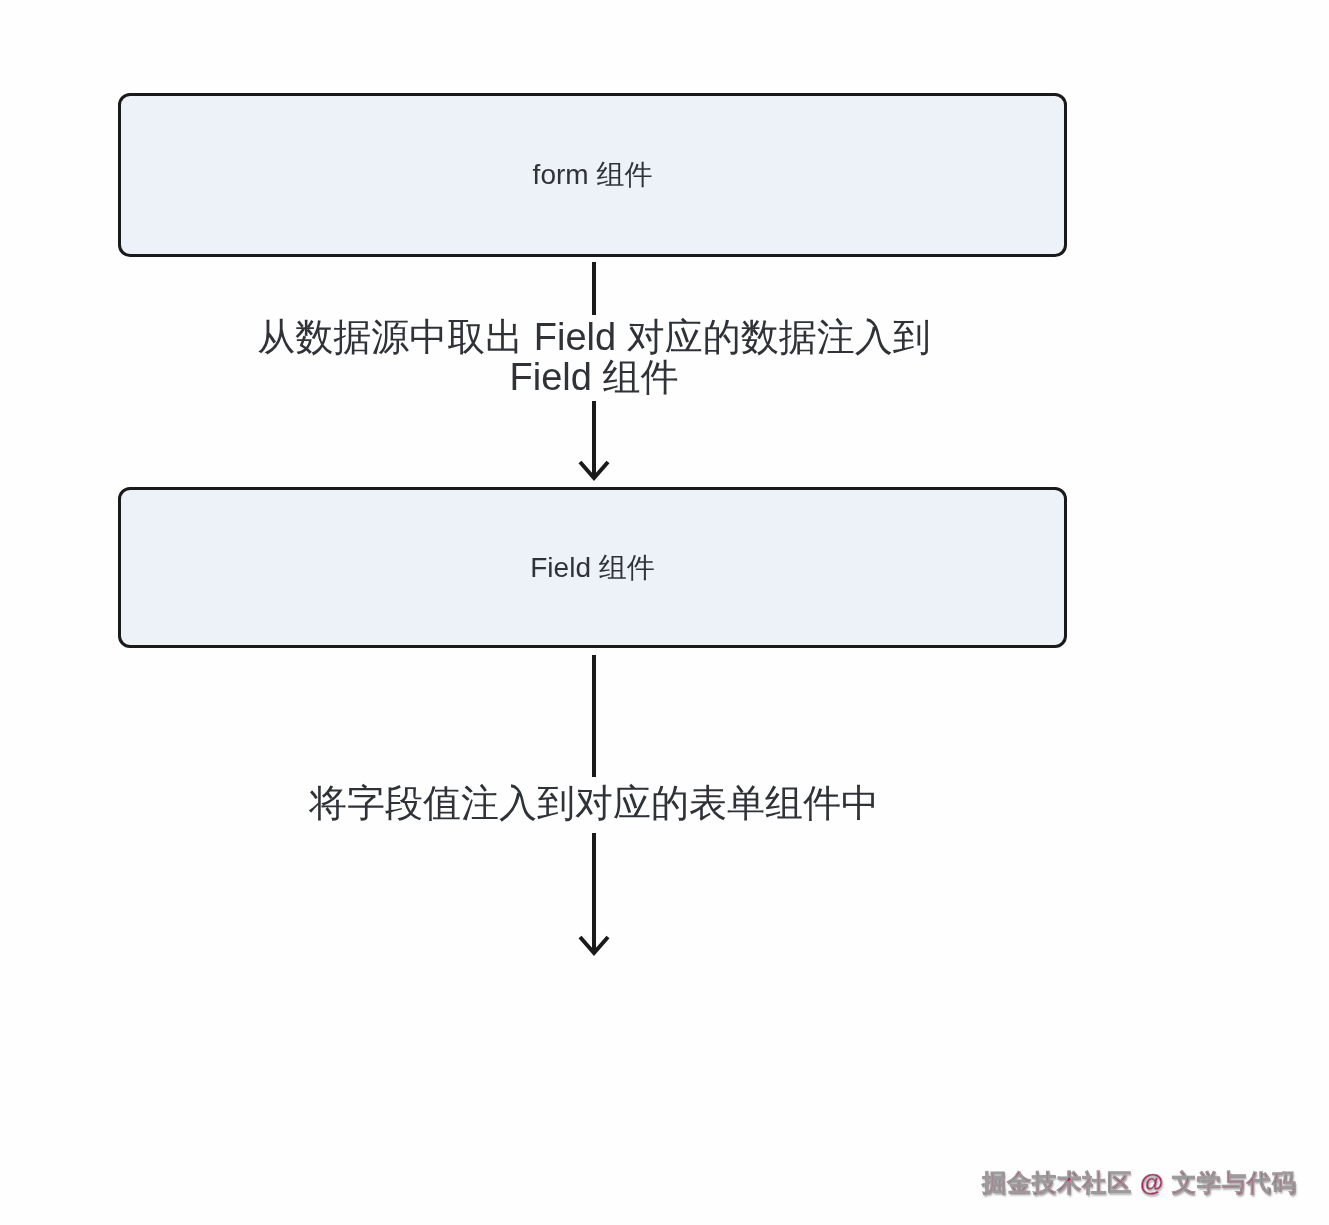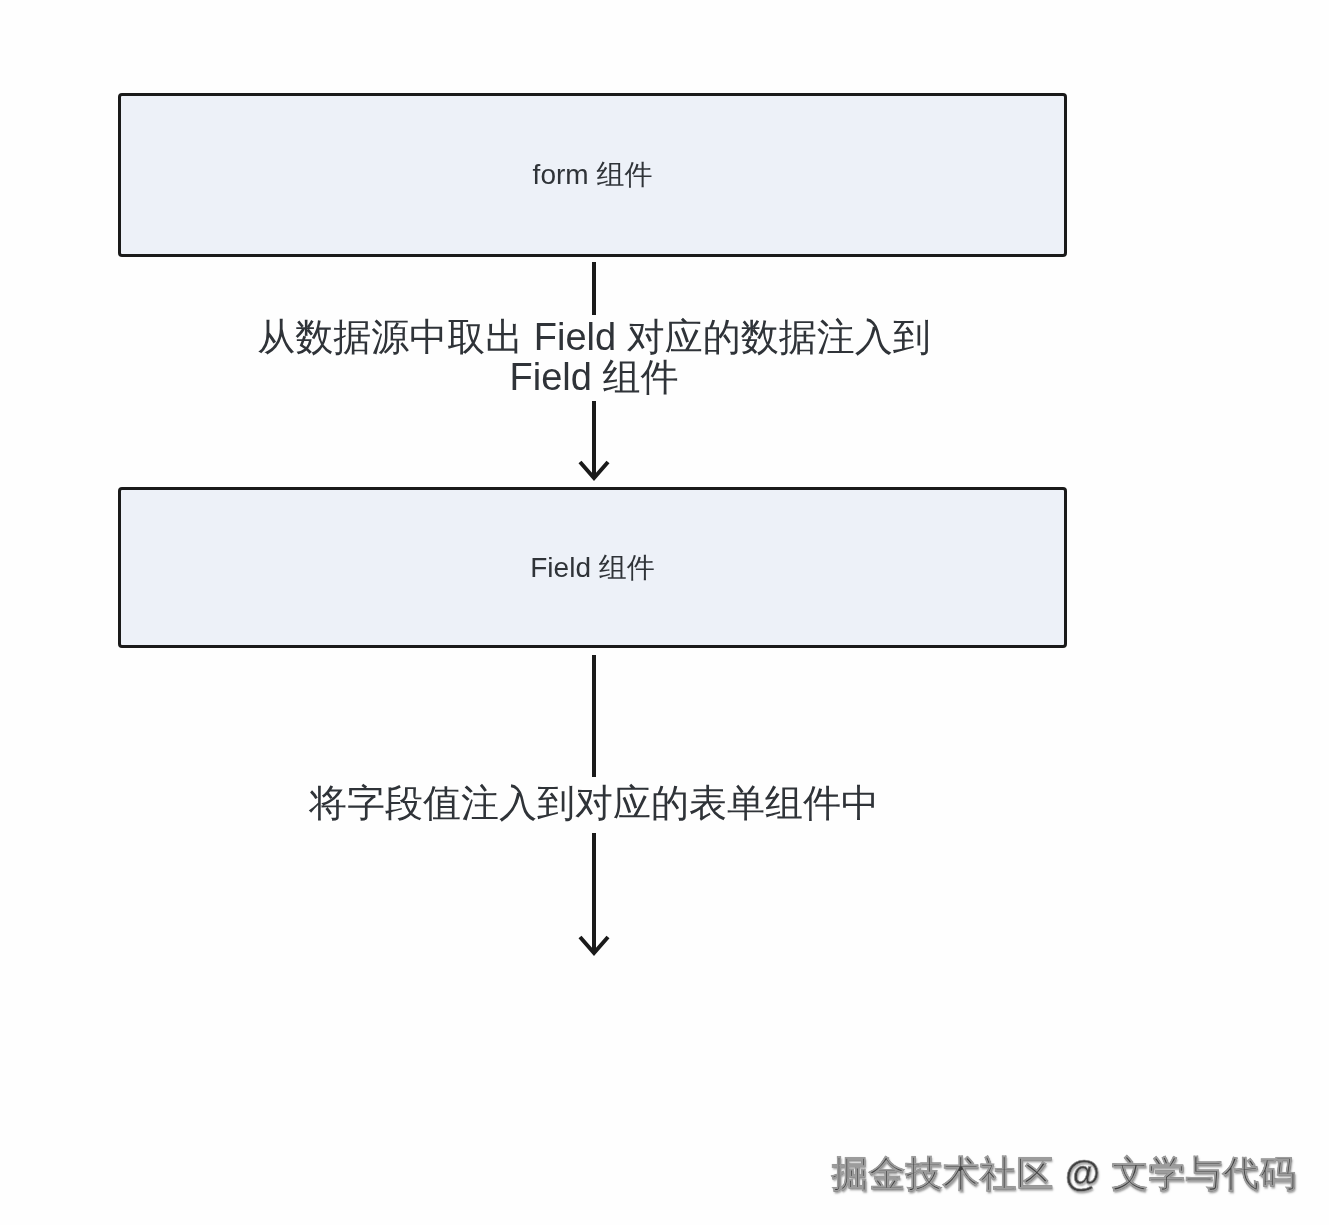--- a/index.html
+++ b/index.html
@@ -20,21 +20,21 @@
     position: relative;
     width: 1329px; height: 1225px;
   }
   .node {
     position: absolute;
     left: 118px;
     width: 949px;
     height: 164px;
     background: var(--node-fill);
     border: 3px solid var(--node-border);
-    border-radius: 4px;
+    border-radius: 12px;
     display: flex;
     align-items: center;
     justify-content: center;
     font-size: 28px;
     color: var(--text);
   }
   #node-form  { top: 93px;  }
   #node-field { top: 487px; height: 161px; }
   #node-input { top: 960px; height: 162px; }
   .arrow-svg {
@@ -60,23 +60,23 @@
     color: var(--text);
     white-space: nowrap;
     padding: 0 14px;
   }
   #edge-label-1 { top: 315px; padding-top: 2px; padding-bottom: 4px; }
   #edge-label-2 { top: 777px; padding-top: 6px; padding-bottom: 10px; text-align: right; }
   .watermark {
     position: absolute;
     right: 32px;
     bottom: 26px;
-    font-size: 36px;
+    font-size: 24px;
     font-weight: bold;
-    color: #404040;
+    color: #be185d;
     -webkit-text-stroke: 0.6px #9c9c9c;
     text-shadow: 1px 2px 2px rgba(90, 90, 90, 0.55), 0 0 1px #b5b5b5;
     letter-spacing: 1px;
   }
 </style>
 </head>
 <body>
 
 <div class="canvas">
 

